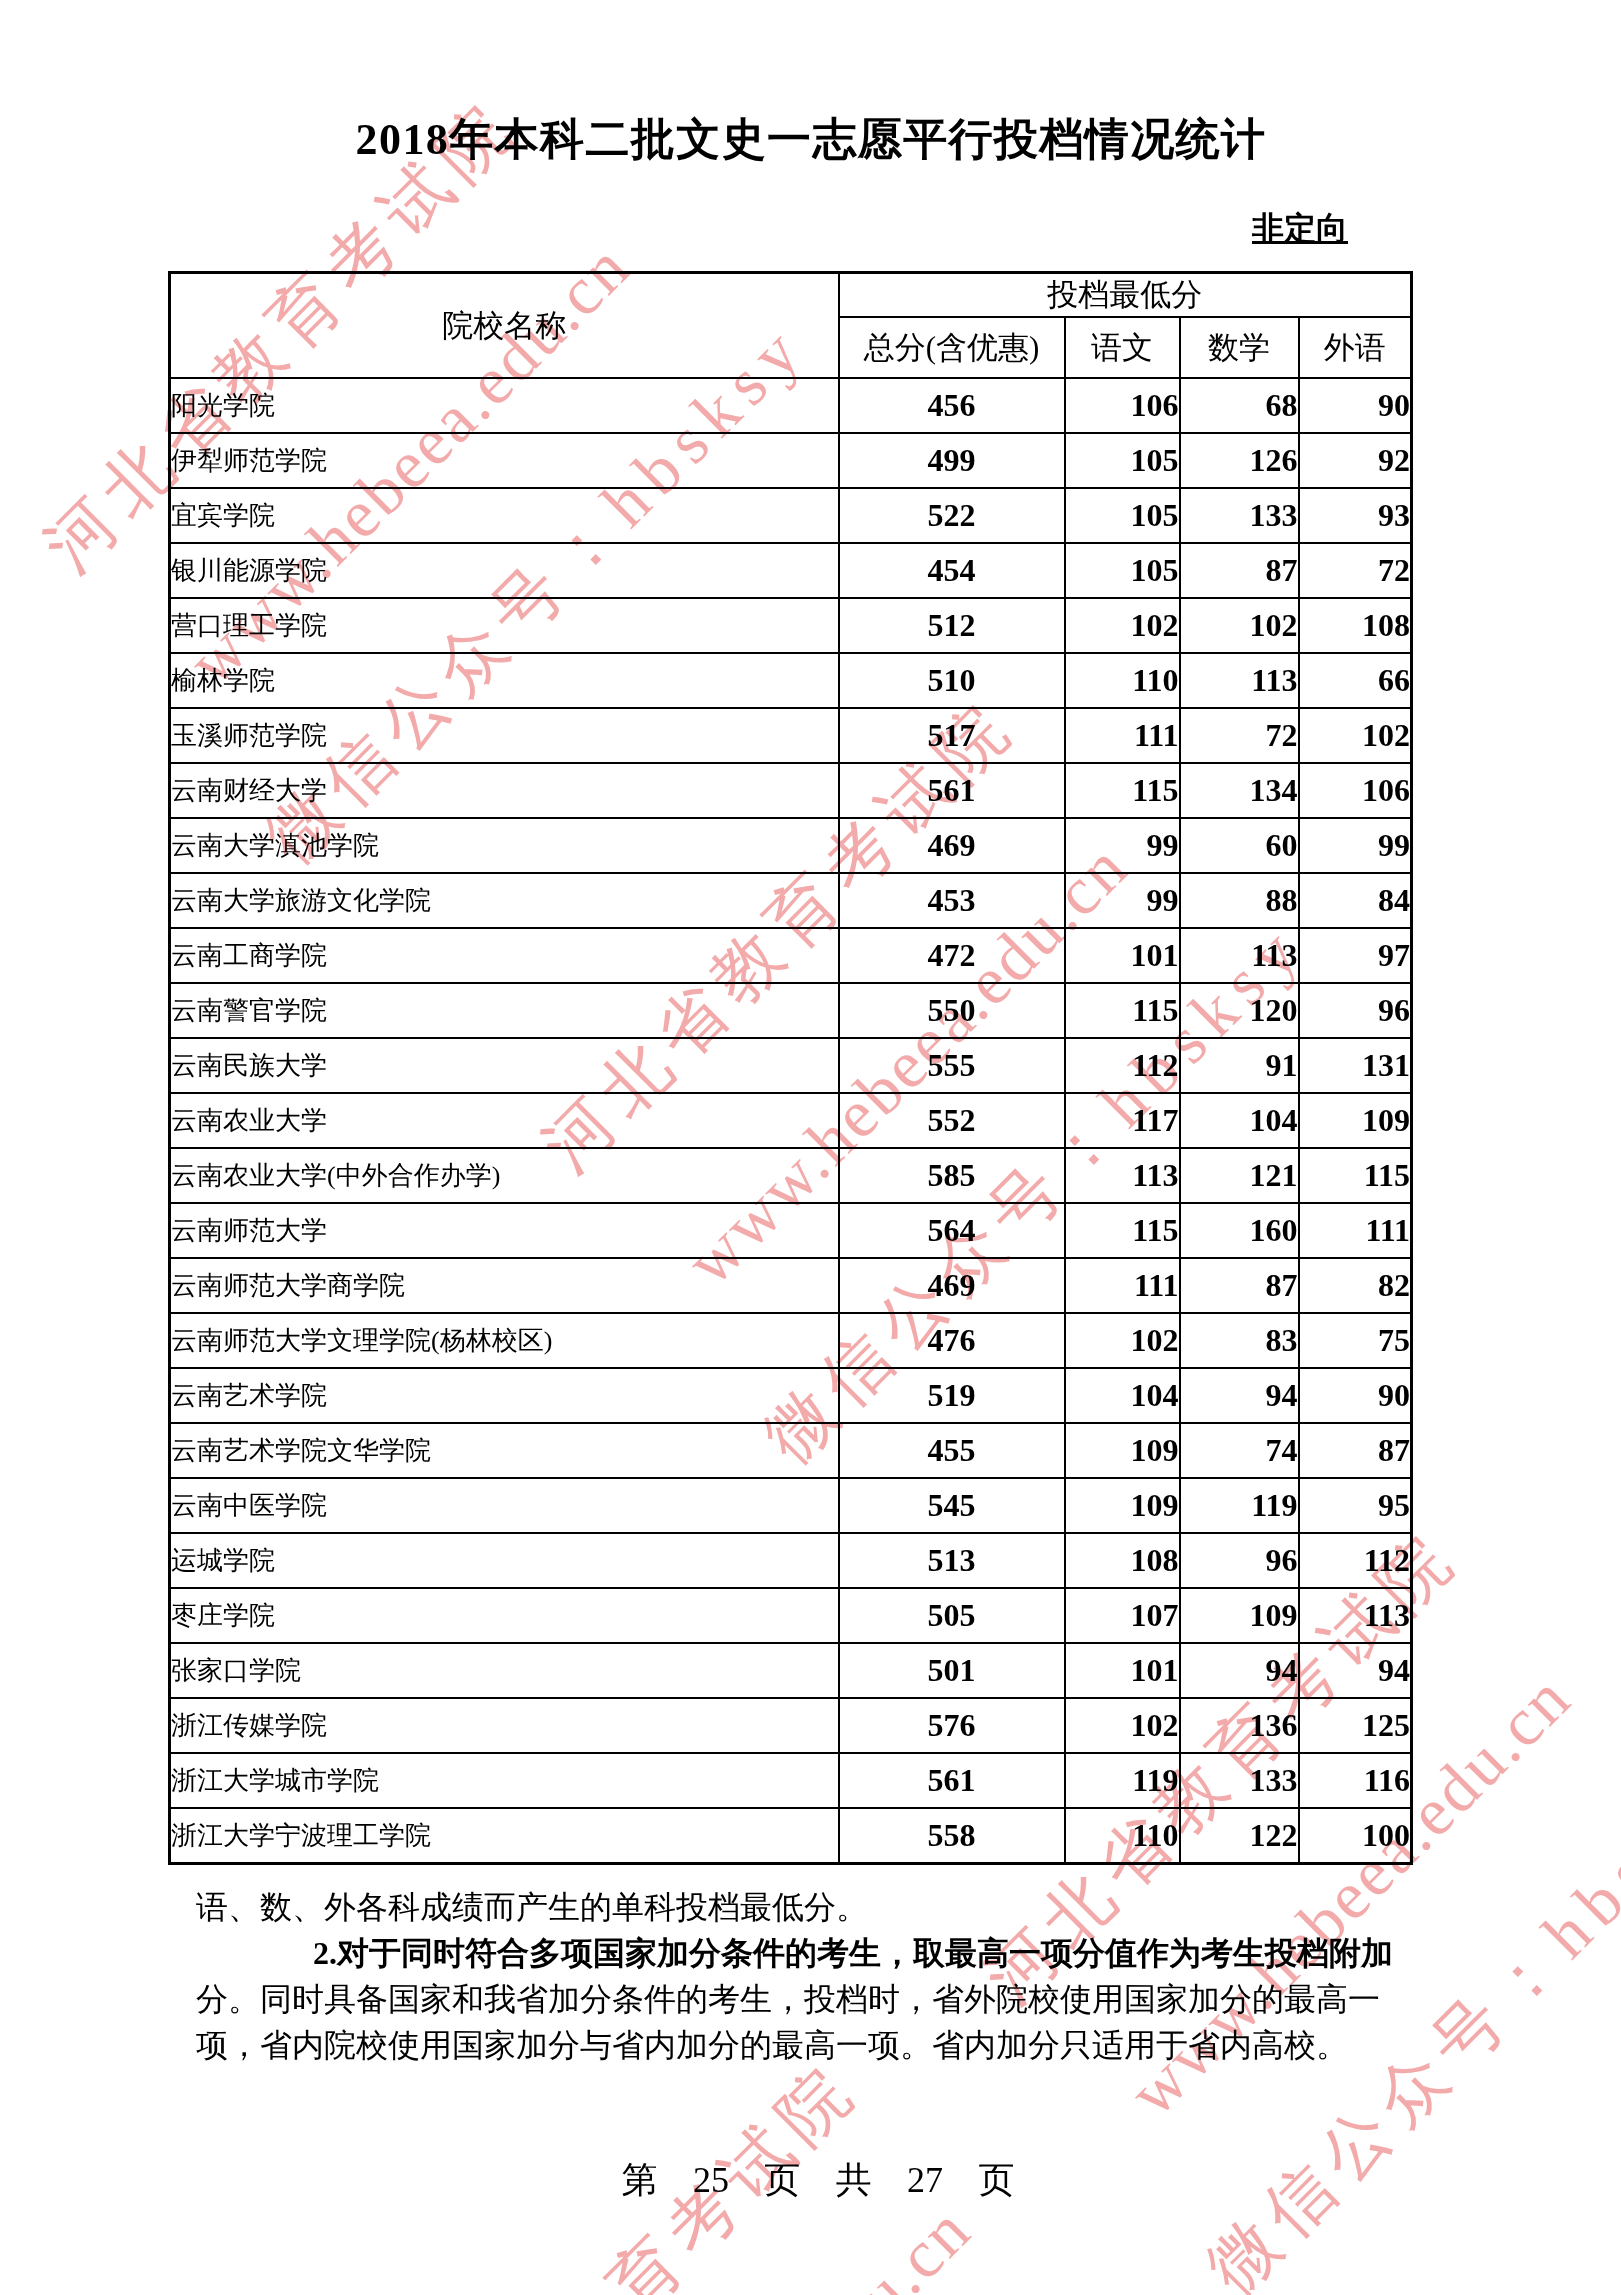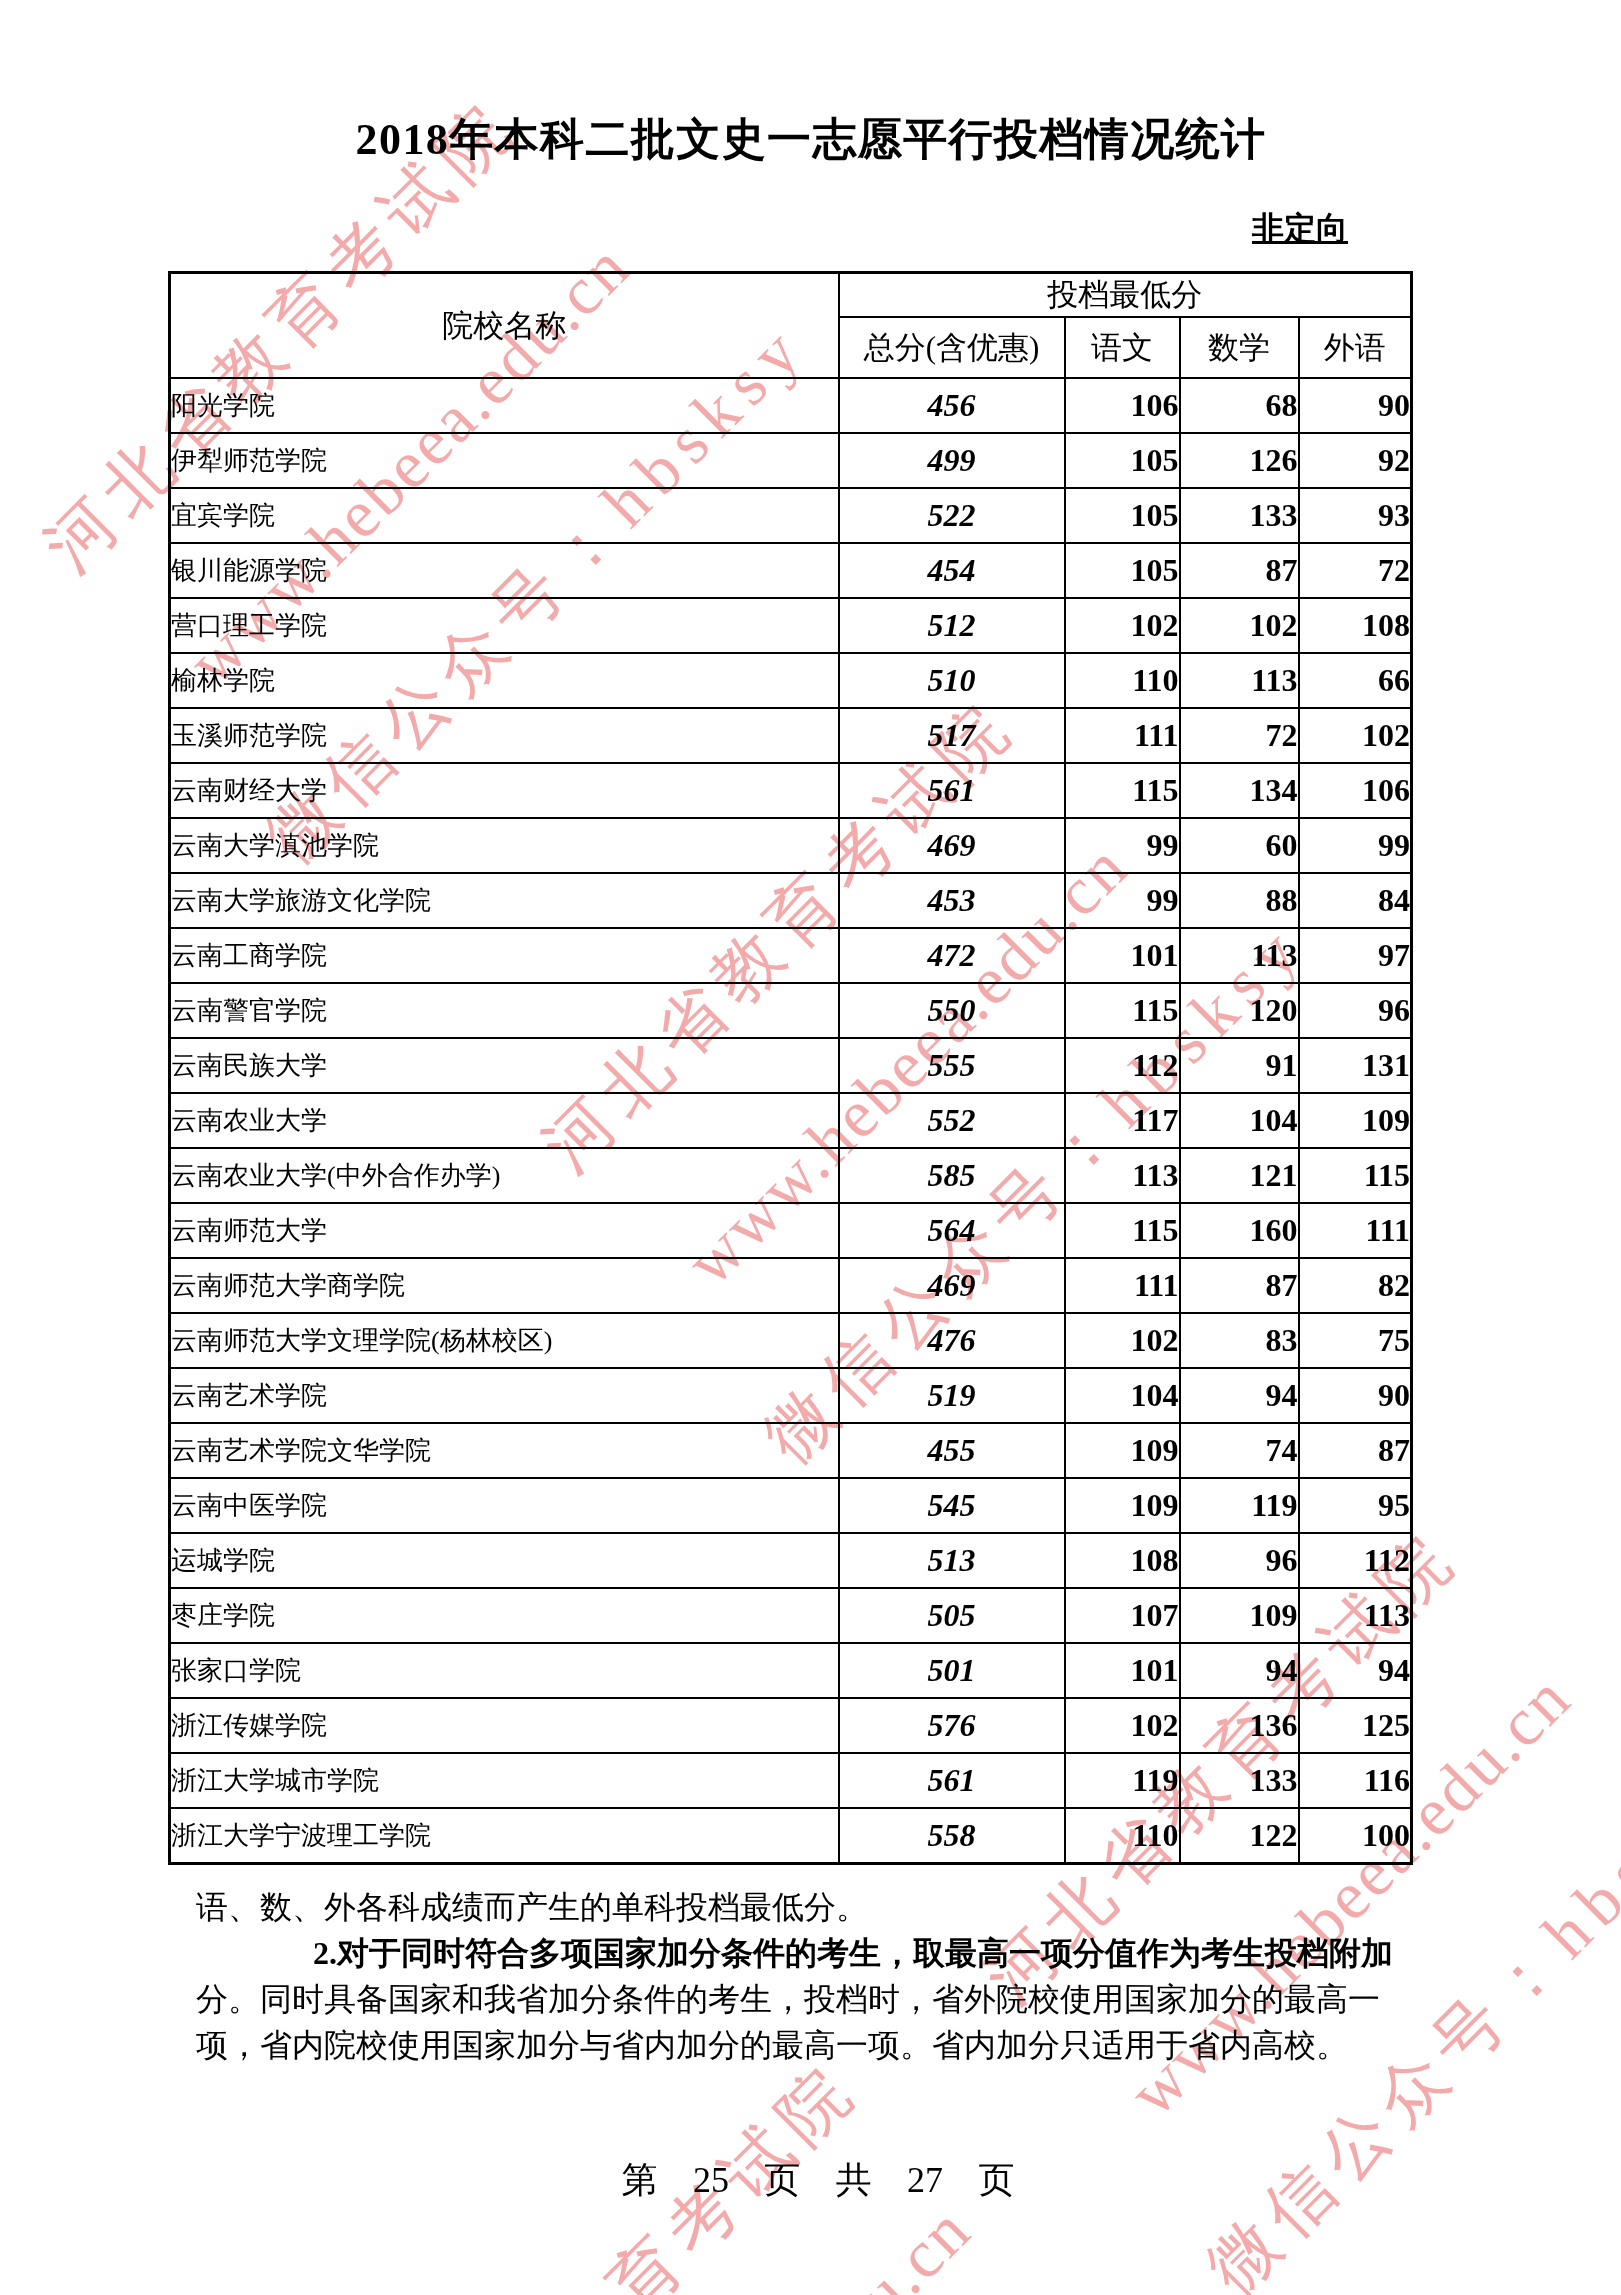--- a/index.html
+++ b/index.html
@@ -63,21 +63,21 @@
   table.scores th{
     font-weight:normal;
     font-size:31px;
     text-align:center;
     vertical-align:middle;
   }
   tr.hrow1{height:44px;}
   tr.hrow2{height:61px;}
   tbody tr{height:55px;}
   td.name{font-size:26px;text-align:left;padding-left:11px;vertical-align:middle;}
-  td.total{font-size:32px;font-weight:bold;text-align:center;vertical-align:middle;font-style:italic;}
+  td.total{font-size:32px;font-weight:bold;text-align:center;vertical-align:middle;}
   td.num{font-size:32px;font-weight:bold;text-align:right;padding-right:15px;vertical-align:middle;}
   
   .notes{
     position:absolute;z-index:1;
     left:196px;top:1884px;width:1241px;
     font-size:32px;line-height:46px;
   }
   .notes .note-line{white-space:nowrap;}
   .notes .note-line.indent{margin-left:117px;font-weight:bold;}
   

